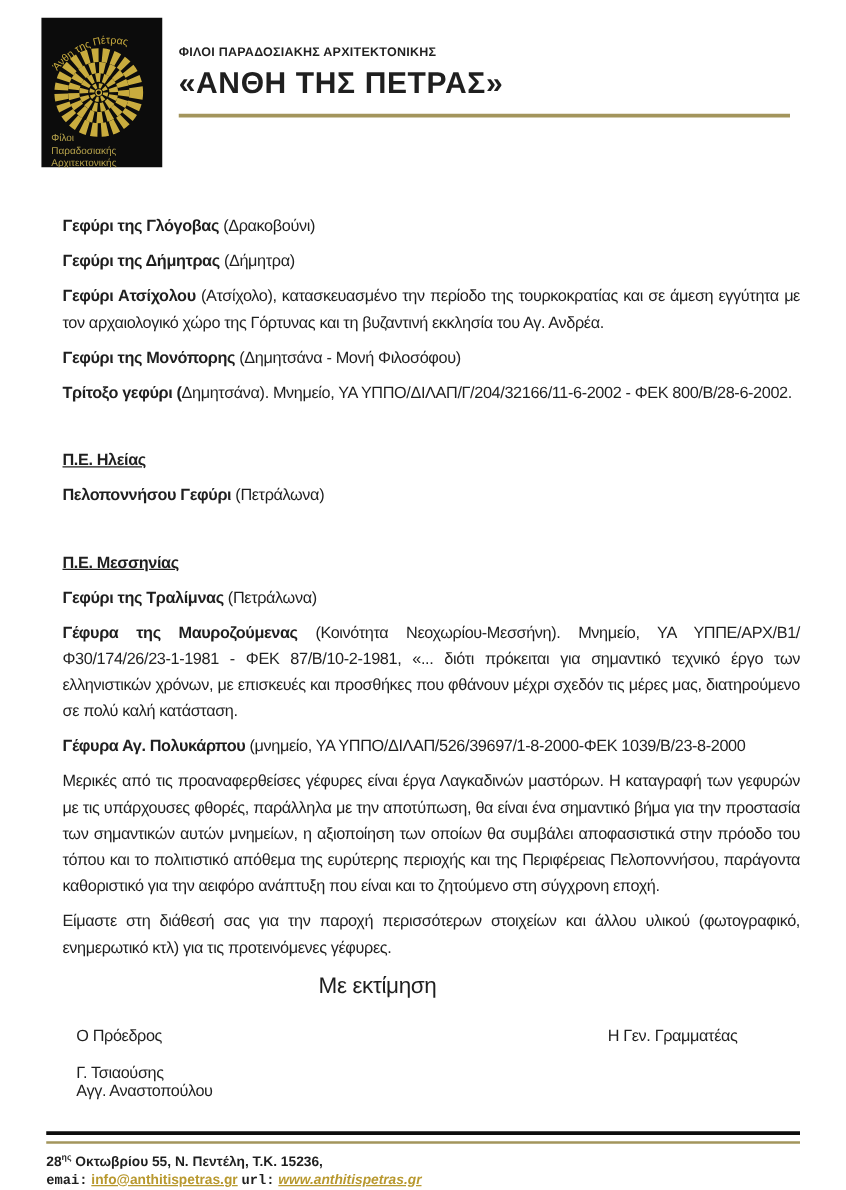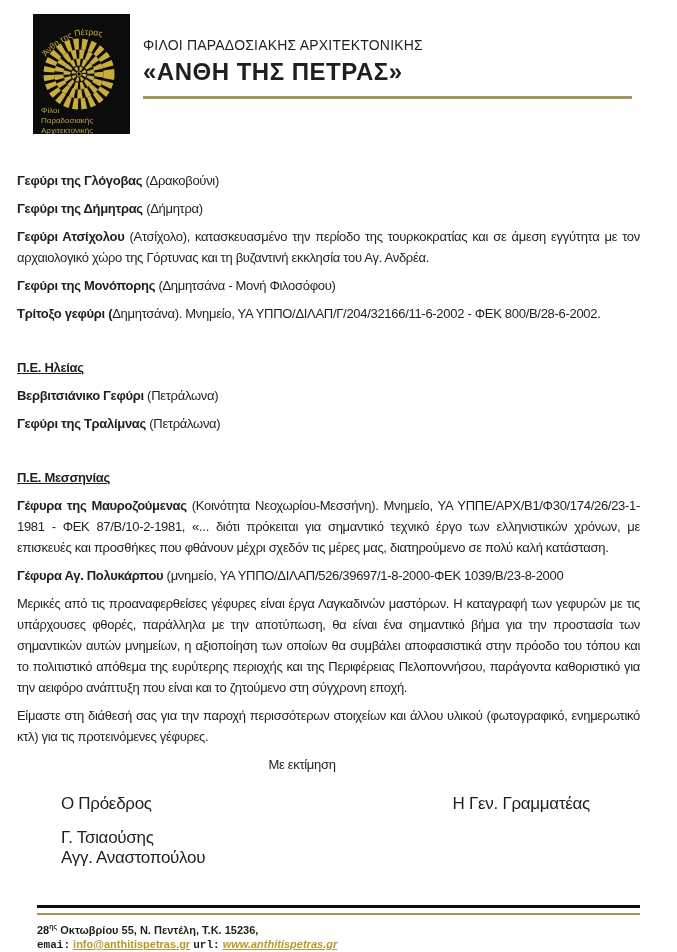--- a/index.html
+++ b/index.html
@@ -8,38 +8,38 @@
     width: 677px; height: 952px;
     background: #ffffff;
     font-family: "Liberation Sans", "DejaVu Sans", sans-serif;
     color: #1f1f1f;
     overflow: hidden;
   }
   
   .header { display: flex; padding: 14px 0 0 33px; }
   .logo-svg { display: block; width: 97px; height: 120px; }
   .header-right { margin-left: 13px; padding-top: 23px; width: 489px; }
-  .org-line1 { font-weight: normal; font-size: 14px; letter-spacing: 0.2px; }
+  .org-line1 { font-weight: bold; font-size: 10px; letter-spacing: 0.2px; }
   .org-line2 { font-weight: bold; font-size: 24px; letter-spacing: 0.5px; margin-top: 5px; }
   .gold-rule { height: 2.5px; margin-top: 10px; }
   
-  .doc-body { margin: 36px 37px 0 17px; }
+  .doc-body { margin: 36px 37px 0 50px; }
   .para {
     font-size: 13px; line-height: 21px; letter-spacing: -0.3px;
     margin: 0 0 7px 0; text-align: justify;
   }
   .para b { letter-spacing: -0.3px; }
   .heading { font-weight: bold; margin-top: 33px; text-align: left; }
   .heading span { text-decoration: underline; }
   
   .closing { margin: 10px 37px 0 37px; width: 530px; text-align: center;
-             font-size: 13px; letter-spacing: -0.3px; }
+             font-size: 18px; letter-spacing: -0.3px; }
   .sig-row { display: flex; justify-content: space-between;
              margin: 0 37px; padding: 0 50px 0 24px;
-             font-size: 17px; letter-spacing: -0.3px; }
+             font-size: 13px; letter-spacing: -0.3px; }
   .sig-row.titles { margin-top: 22px; }
   .sig-row.names  { margin-top: 14px; flex-direction: column; }
   
   .footer { position: absolute; left: 37px; right: 37px; top: 905px; }
   .rule-black { height: 3px; background: #0d0d0d; }
   .rule-gold  { height: 2px; margin-top: 5px; }
   .footer-address { margin-top: 5px; font-size: 11px; font-weight: bold; line-height: 14px; }
   .footer-address sup { font-size: 7px; }
   .footer-links { font-size: 11px; font-weight: bold; line-height: 15px; }
   .footer-links a { text-decoration: underline; cursor: pointer; }
@@ -79,23 +79,23 @@
     </div>
   </div>
 
   <div class="doc-body">
       <p class="para"><b>Γεφύρι της Γλόγοβας</b><span> (Δρακοβούνι)</span></p>
       <p class="para"><b>Γεφύρι της Δήμητρας</b><span> (Δήμητρα)</span></p>
       <p class="para"><b>Γεφύρι Ατσίχολου</b><span> (Ατσίχολο), κατασκευασμένο την περίοδο της τουρκοκρατίας και σε άμεση εγγύτητα με τον αρχαιολογικό χώρο της Γόρτυνας και τη βυζαντινή εκκλησία του Αγ. Ανδρέα.</span></p>
       <p class="para"><b>Γεφύρι της Μονόπορης</b><span> (Δημητσάνα - Μονή Φιλοσόφου)</span></p>
       <p class="para"><b>Τρίτοξο γεφύρι (</b><span>Δημητσάνα). Μνημείο, ΥΑ ΥΠΠΟ/ΔΙΛΑΠ/Γ/204/32166/11-6-2002 - ΦΕΚ 800/Β/28-6-2002.</span></p>
       <p class="para heading"><span>Π.Ε. Ηλείας</span></p>
-      <p class="para"><b>Βερβιτσιάνικο Γεφύρι</b><span> (Πετράλωνα)</span></p>
+      <p class="para"><b>Πελοποννήσου Γεφύρι</b><span> (Πετράλωνα)</span></p>
+      <p class="para heading"><span>Π.Ε. Μεσσηνίας</span></p>
       <p class="para"><b>Γεφύρι της Τραλίμνας</b><span> (Πετράλωνα)</span></p>
-      <p class="para heading"><span>Π.Ε. Μεσσηνίας</span></p>
       <p class="para"><b>Γέφυρα της Μαυροζούμενας</b><span> (Κοινότητα Νεοχωρίου-Μεσσήνη). Μνημείο, ΥΑ ΥΠΠΕ/ΑΡΧ/Β1/Φ30/174/26/23-1-1981 - ΦΕΚ 87/Β/10-2-1981, «... διότι πρόκειται για σημαντικό τεχνικό έργο των ελληνιστικών χρόνων, με επισκευές και προσθήκες που φθάνουν μέχρι σχεδόν τις μέρες μας, διατηρούμενο σε πολύ καλή κατάσταση.</span></p>
       <p class="para"><b>Γέφυρα Αγ. Πολυκάρπου</b><span> (μνημείο, ΥΑ ΥΠΠΟ/ΔΙΛΑΠ/526/39697/1-8-2000-ΦΕΚ 1039/Β/23-8-2000</span></p>
       <p class="para"><span>Μερικές από τις προαναφερθείσες γέφυρες είναι έργα Λαγκαδινών μαστόρων. Η καταγραφή των γεφυρών με τις υπάρχουσες φθορές, παράλληλα με την αποτύπωση, θα είναι ένα σημαντικό βήμα για την προστασία των σημαντικών αυτών μνημείων, η αξιοποίηση των οποίων θα συμβάλει αποφασιστικά στην πρόοδο του τόπου και το πολιτιστικό απόθεμα της ευρύτερης περιοχής και της Περιφέρειας Πελοποννήσου, παράγοντα καθοριστικό για την αειφόρο ανάπτυξη που είναι και το ζητούμενο στη σύγχρονη εποχή.</span></p>
       <p class="para"><span> Είμαστε στη διάθεσή σας για την παροχή περισσότερων στοιχείων και άλλου υλικού (φωτογραφικό, ενημερωτικό κτλ) για τις προτεινόμενες γέφυρες.</span></p>
     </div>
 
   <div class="closing">Με εκτίμηση</div>
 
   <div class="sig-row titles">
     <span>Ο Πρόεδρος</span>

